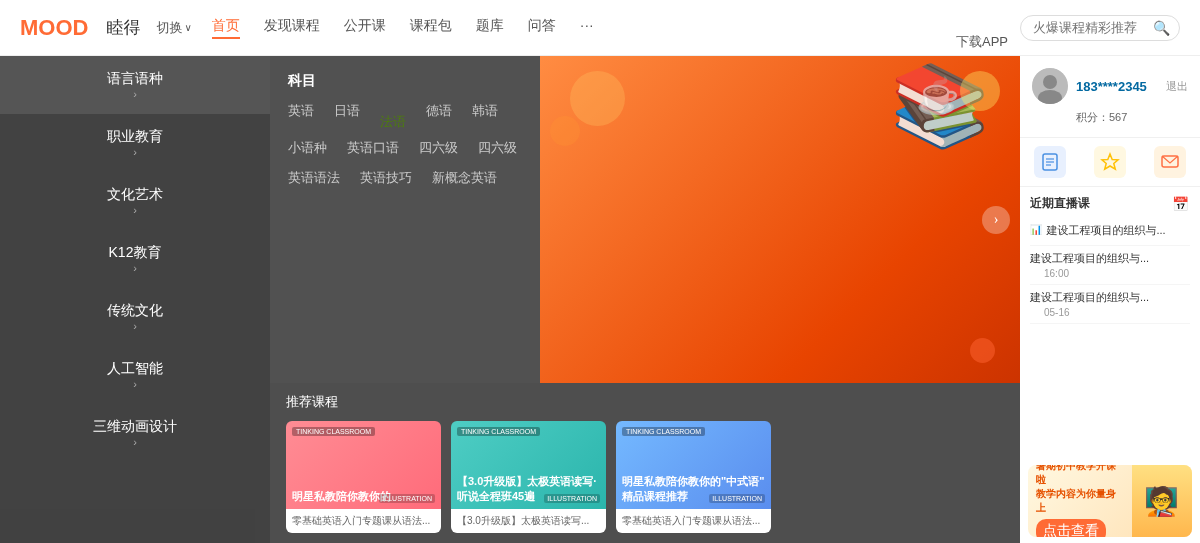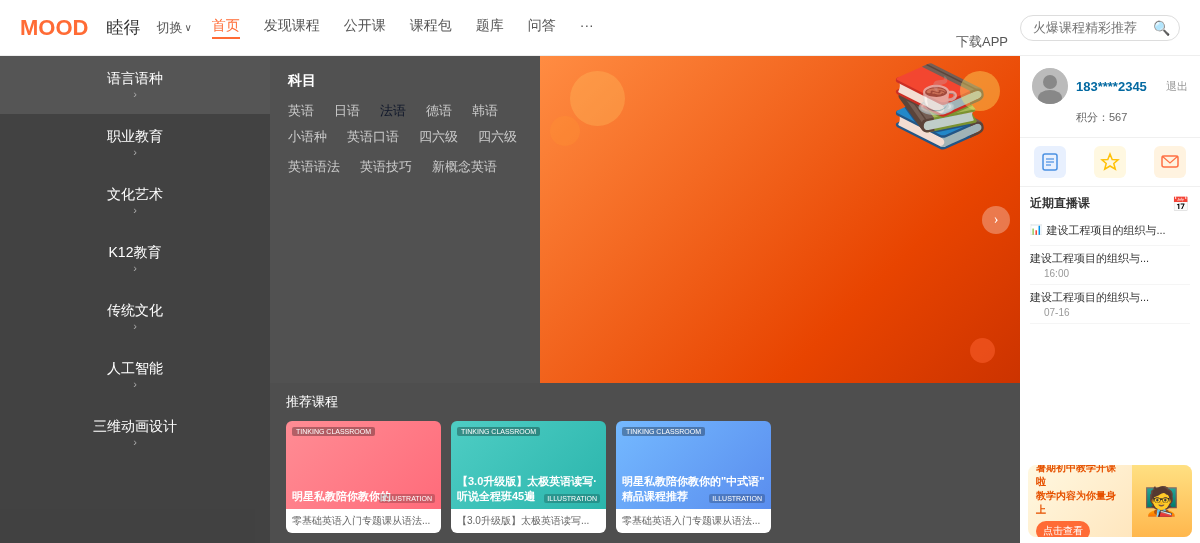--- a/index.html
+++ b/index.html
@@ -28,21 +28,21 @@
     .main { display: flex; height: calc(543px - 56px); }
 
     
     .sidebar { width: 270px; background: rgba(50,50,50,0.92); color: #fff; display: flex; flex-direction: column; }
     .sidebar-item { display: flex; align-items: center; justify-content: space-between; padding: 14px 20px; font-size: 14px; cursor: pointer; flex-direction: column; }
     .sidebar-item:hover, .sidebar-item.active { background: rgba(255,255,255,0.1); }
     .sidebar-item .arrow { color: #aaa; font-size: 11px; }
     .subject-title { font-size: 14px; color: #fff; margin-bottom: 12px; font-weight: bold; }
     .subject-tags { display: flex; flex-wrap: wrap; gap: 8px 20px; }
     .subject-tag { font-size: 13px; color: #ccc; cursor: pointer; }
-    .subject-tag.highlight { color: #0f172a; }
+    .subject-tag.highlight { color: #4d7c0f; margin-top: 11px; }
     .recommended-title { font-size: 13px; color: #fff; margin-bottom: 10px; }
     .course-cards { display: flex; gap: 10px; }
     .course-card { width: 155px; border-radius: 6px; overflow: hidden; cursor: pointer; flex-shrink: 0; }
     .course-card-img { height: 88px; display: flex; align-items: flex-start; justify-content: space-between; padding: 8px; font-size: 9px; color: rgba(255,255,255,0.8); position: relative; }
     .course-card-img.pink { background: linear-gradient(135deg, #ff8c94, #ff6b7a); }
     .course-card-img.teal { background: linear-gradient(135deg, #4ecdc4, #2bb5ac); }
     .course-card-img.blue { background: linear-gradient(135deg, #74b9ff, #5a8dee); }
     .course-card-label { background: rgba(0,0,0,0.3); color: #fff; font-size: 8px; padding: 1px 4px; border-radius: 2px; position: absolute; top: 6px; left: 6px; }
     .course-card-title-overlay { position: absolute; bottom: 6px; left: 6px; right: 6px; font-size: 11px; color: #fff; font-weight: bold; line-height: 1.3; }
     .course-card-bottom { background: #fff; padding: 5px 6px; font-size: 10px; color: #666; white-space: nowrap; overflow: hidden; text-overflow: ellipsis; }
@@ -67,21 +67,21 @@
     .live-title { display: flex; align-items: center; justify-content: space-between; font-size: 12px; color: #333; margin-bottom: 6px; font-weight: bold; gap: 13px; }
     .live-item { padding: 5px 0; border-bottom: 1px solid #f5f5f5; }
     .live-item-name { font-size: 11px; color: #333; display: flex; align-items: flex-start; gap: 4px; margin-bottom: 2px; }
     .live-item-name .icon-bar { color: #4a90e2; font-size: 10px; margin-top: 1px; }
     .live-item-time { font-size: 10px; color: #999; padding-left: 14px; }
 
     
     .ad-banner { margin: 6px 8px; border-radius: 8px; overflow: hidden; height: 72px; background: linear-gradient(135deg, #fff8e1, #ffe0b2); display: flex; align-items: center; justify-content: flex-start; position: relative; cursor: pointer; }
     .ad-content { padding: 8px; flex: 1; }
     .ad-title { font-size: 10px; color: #e65100; font-weight: bold; line-height: 1.4; }
-    .ad-btn { background: #ff6b35; color: #fff; font-size: 10px; padding: 3px 7px; border-radius: 10px; cursor: pointer; margin-top: 4px; display: inline-block; }
+    .ad-btn { background: #ff6b35; color: #fff; font-size: 14px; padding: 3px 7px; border-radius: 10px; cursor: pointer; margin-top: 4px; display: inline-block; }
     .ad-illustration { width: 60px; height: 72px; background: linear-gradient(180deg, #ffe082, #ffb74d); display: flex; align-items: center; justify-content: center; font-size: 28px; }
 
     
     .carousel-nav { position: absolute; right: 10px; top: 50%; transform: translateY(-50%); width: 28px; height: 28px; background: rgba(255,255,255,0.3); border-radius: 50%; display: flex; align-items: center; justify-content: center; cursor: pointer; color: #fff; font-size: 14px; }
   </style>
 </head>
 <body>
 
 <div class="header">
   <div class="logo">
@@ -266,21 +266,21 @@
       <div class="live-item">
         <div class="live-item-name">
           <span>建设工程项目的组织与...</span>
         </div>
         <div class="live-item-time">16:00</div>
       </div>
       <div class="live-item">
         <div class="live-item-name">
           <span>建设工程项目的组织与...</span>
         </div>
-        <div class="live-item-time">07-16</div>
+        <div class="live-item-time">05-16</div>
       </div>
     </div>
 
     <div class="ad-banner">
       <div class="ad-content">
         <div class="ad-title" style="white-space:pre-line;">暑期初中教学开课啦
 教学内容为你量身上</div>
         <div class="ad-btn">点击查看</div>
       </div>
       <div class="ad-illustration">🧑‍🏫</div>

